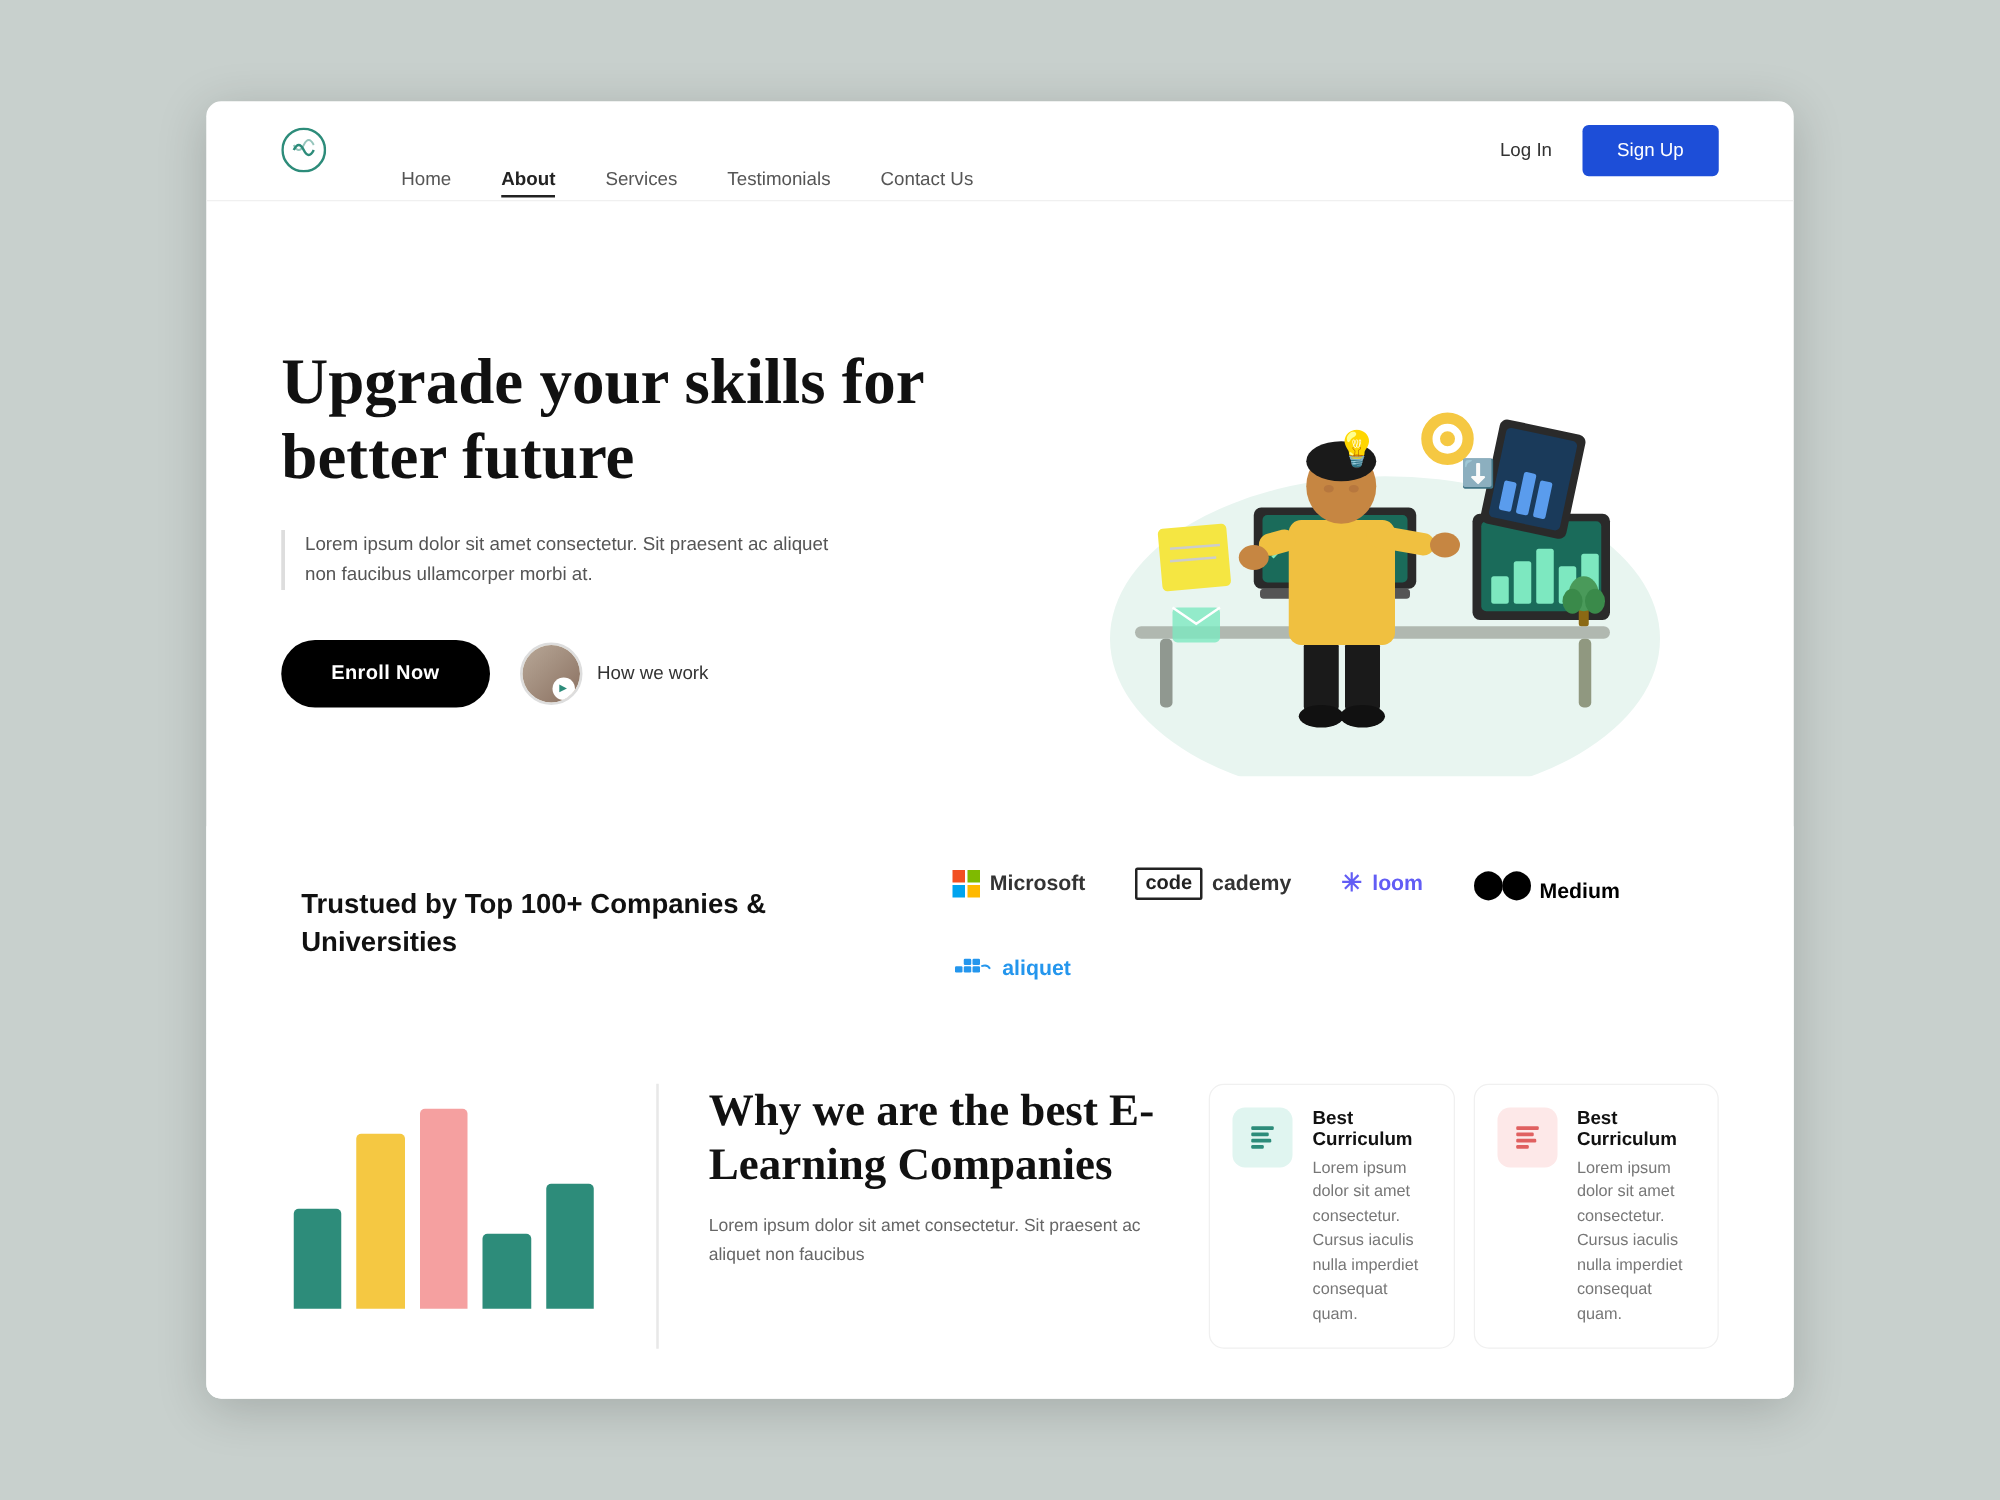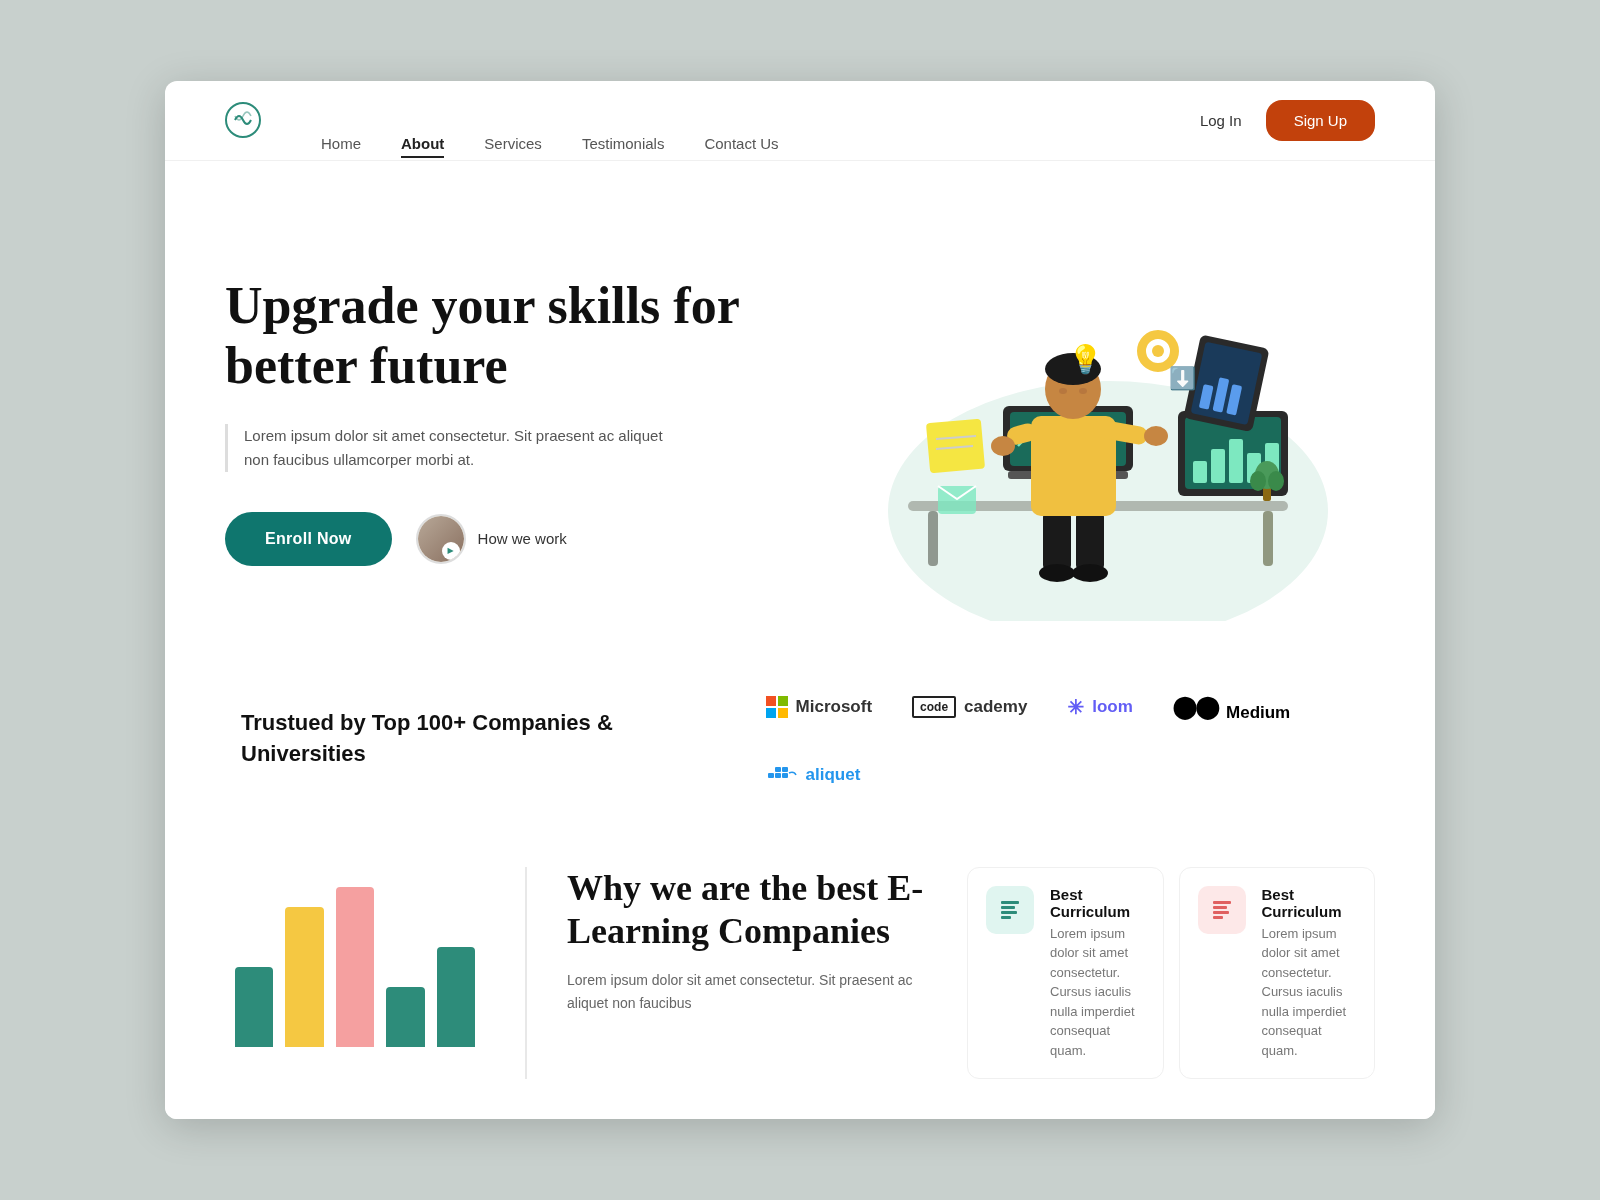--- a/index.html
+++ b/index.html
@@ -60,24 +60,24 @@
     }
     .btn-login {
       background: none;
       border: none;
       font-size: 15px;
       color: #333;
       cursor: pointer;
       font-weight: 500;
     }
     .btn-signup {
-      background: #c2410c;
+      background: #1d4ed8;
       color: #fff;
       border: none;
-      border-radius: 16px;
+      border-radius: 5px;
       padding: 12px 28px;
       font-size: 15px;
       font-weight: 500;
       cursor: pointer;
     }
 
     
     .hero {
       display: flex;
       align-items: center;
@@ -104,21 +104,21 @@
       line-height: 1.6;
       margin-bottom: 40px;
       max-width: 440px;
     }
     .hero-actions {
       display: flex;
       align-items: center;
       gap: 24px;
     }
     .btn-enroll {
-      background: #0f766e;
+      background: #000000;
       color: #fff;
       border: none;
       border-radius: 50px;
       padding: 18px 40px;
       font-size: 16px;
       font-weight: 600;
       cursor: pointer;
       letter-spacing: 0.3px;
     }
     .how-we-work {
@@ -215,21 +215,21 @@
       height: 22px;
     }
     .ms-r { background: #f25022; }
     .ms-g { background: #7fba00; }
     .ms-b { background: #00a4ef; }
     .ms-y { background: #ffb900; }
     
     .codecademy-box {
       border: 2px solid #222;
       padding: 2px 6px;
-      font-size: 12px;
+      font-size: 16px;
       font-weight: 700;
       color: #222;
       border-radius: 2px;
     }
     
     .loom-icon {
       font-size: 20px;
       color: #625df5;
     }
 

